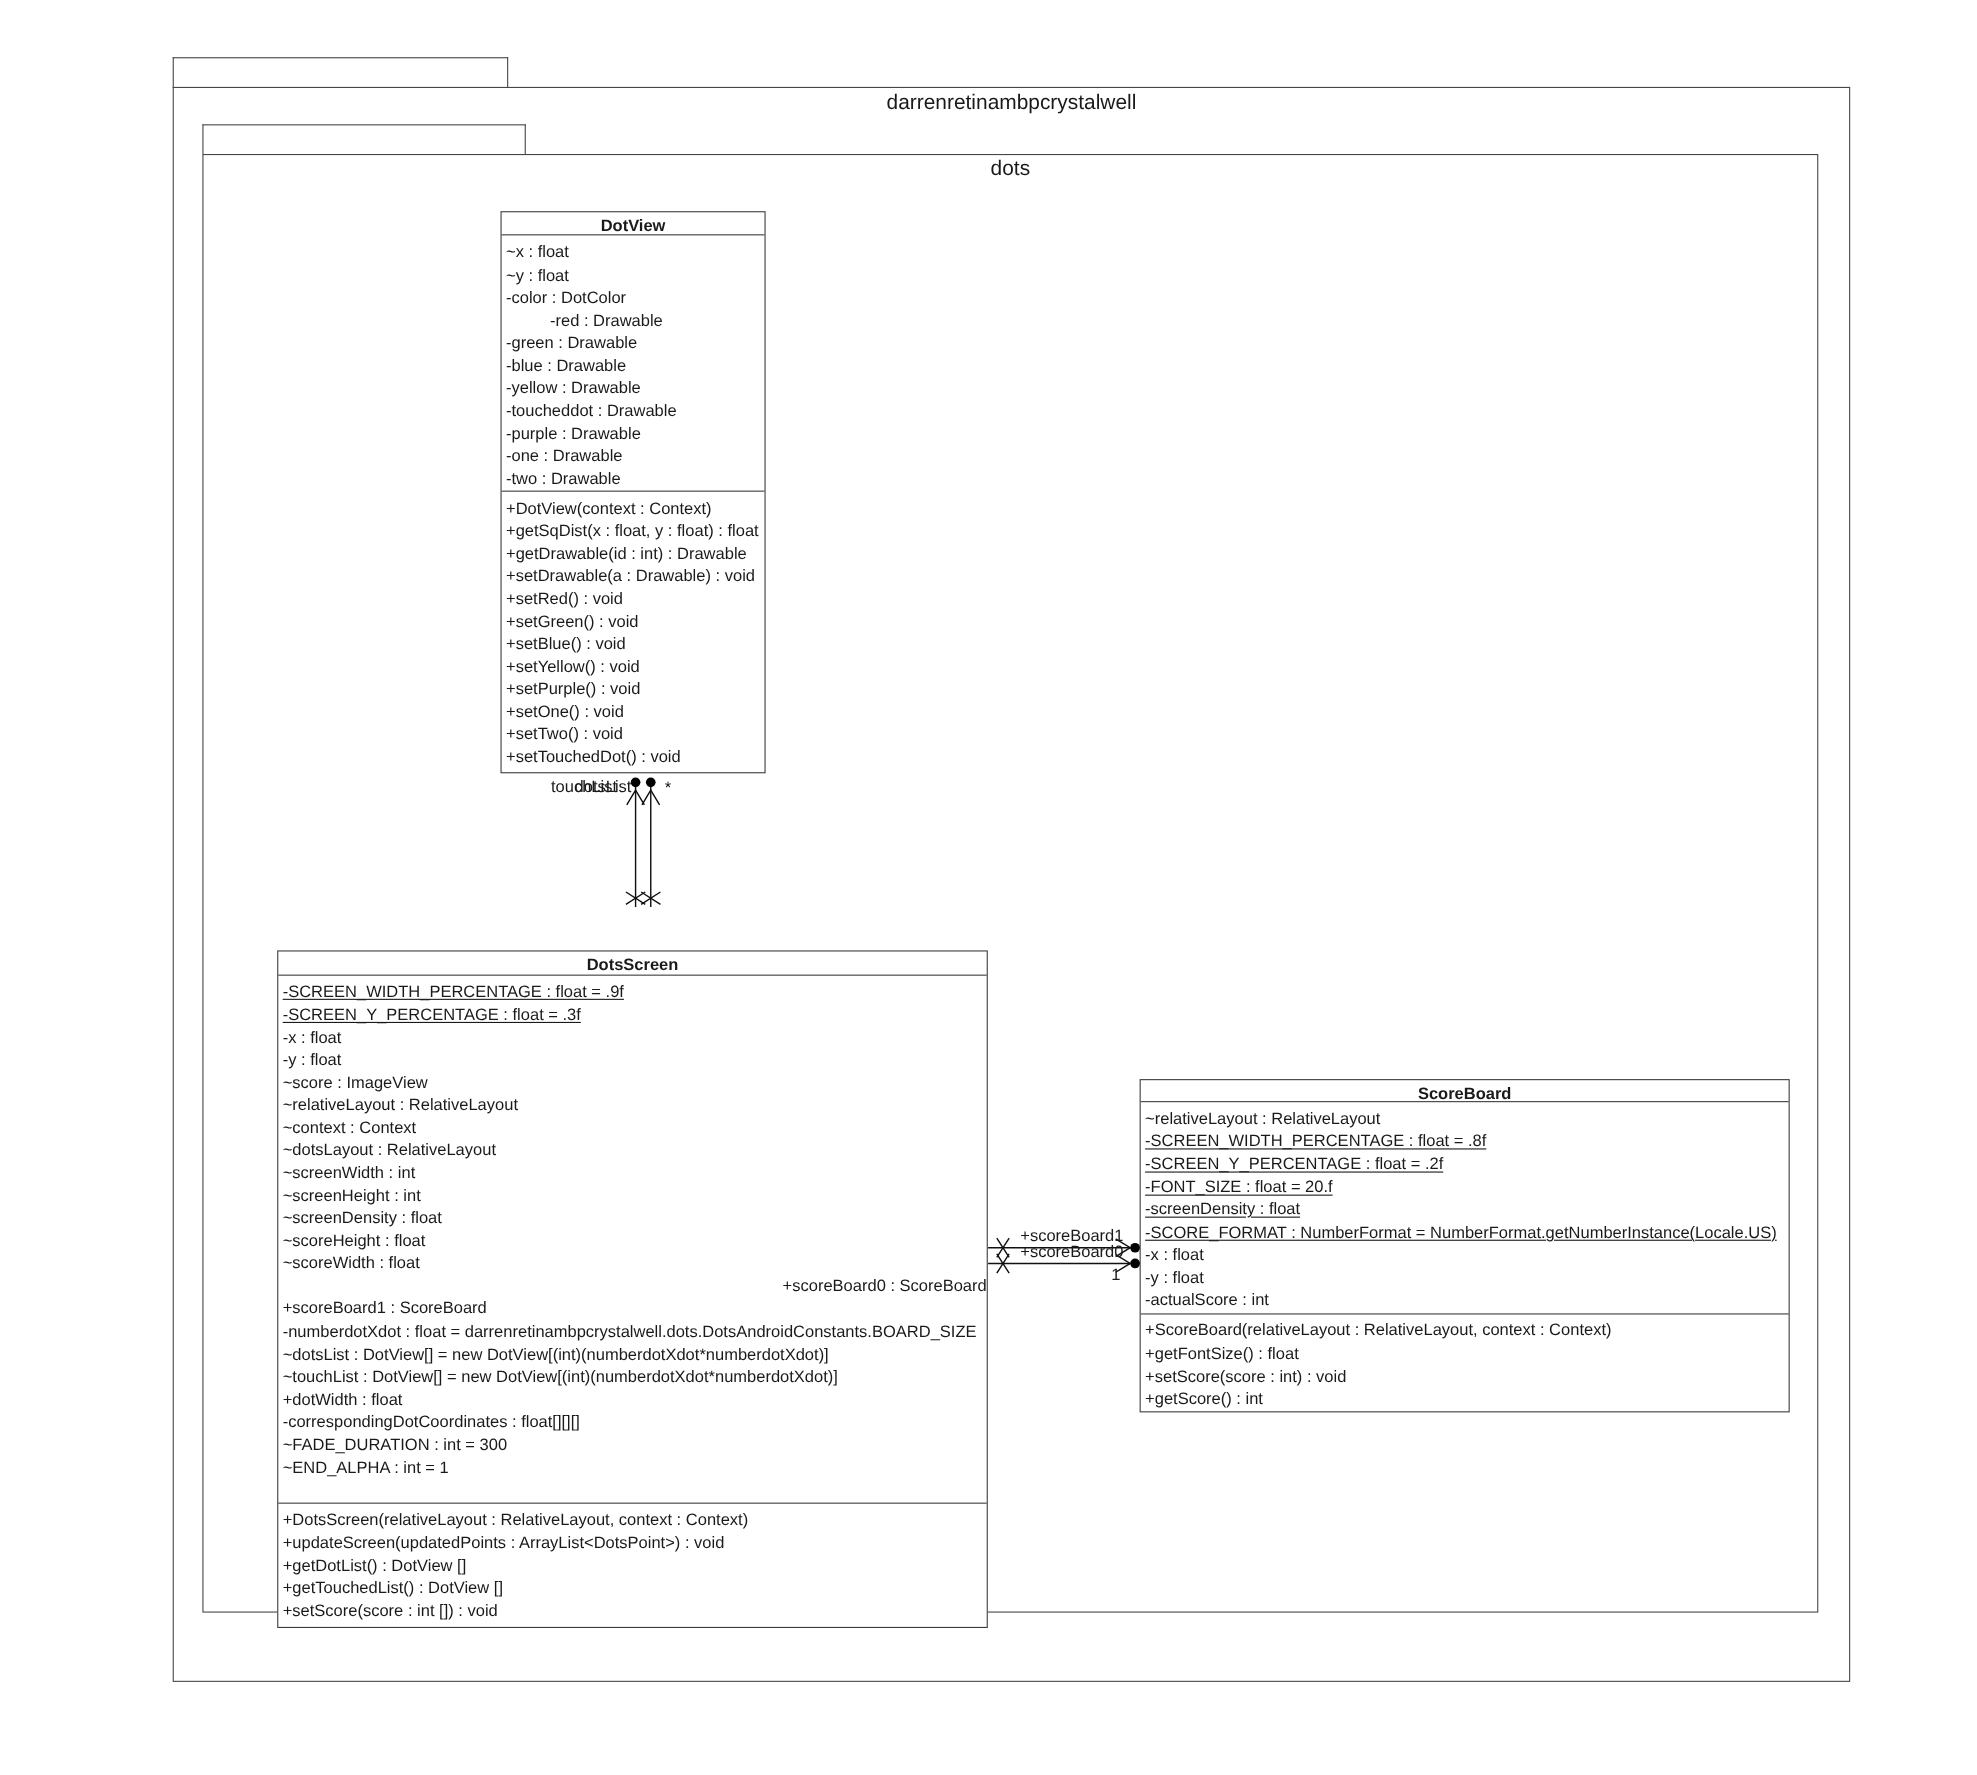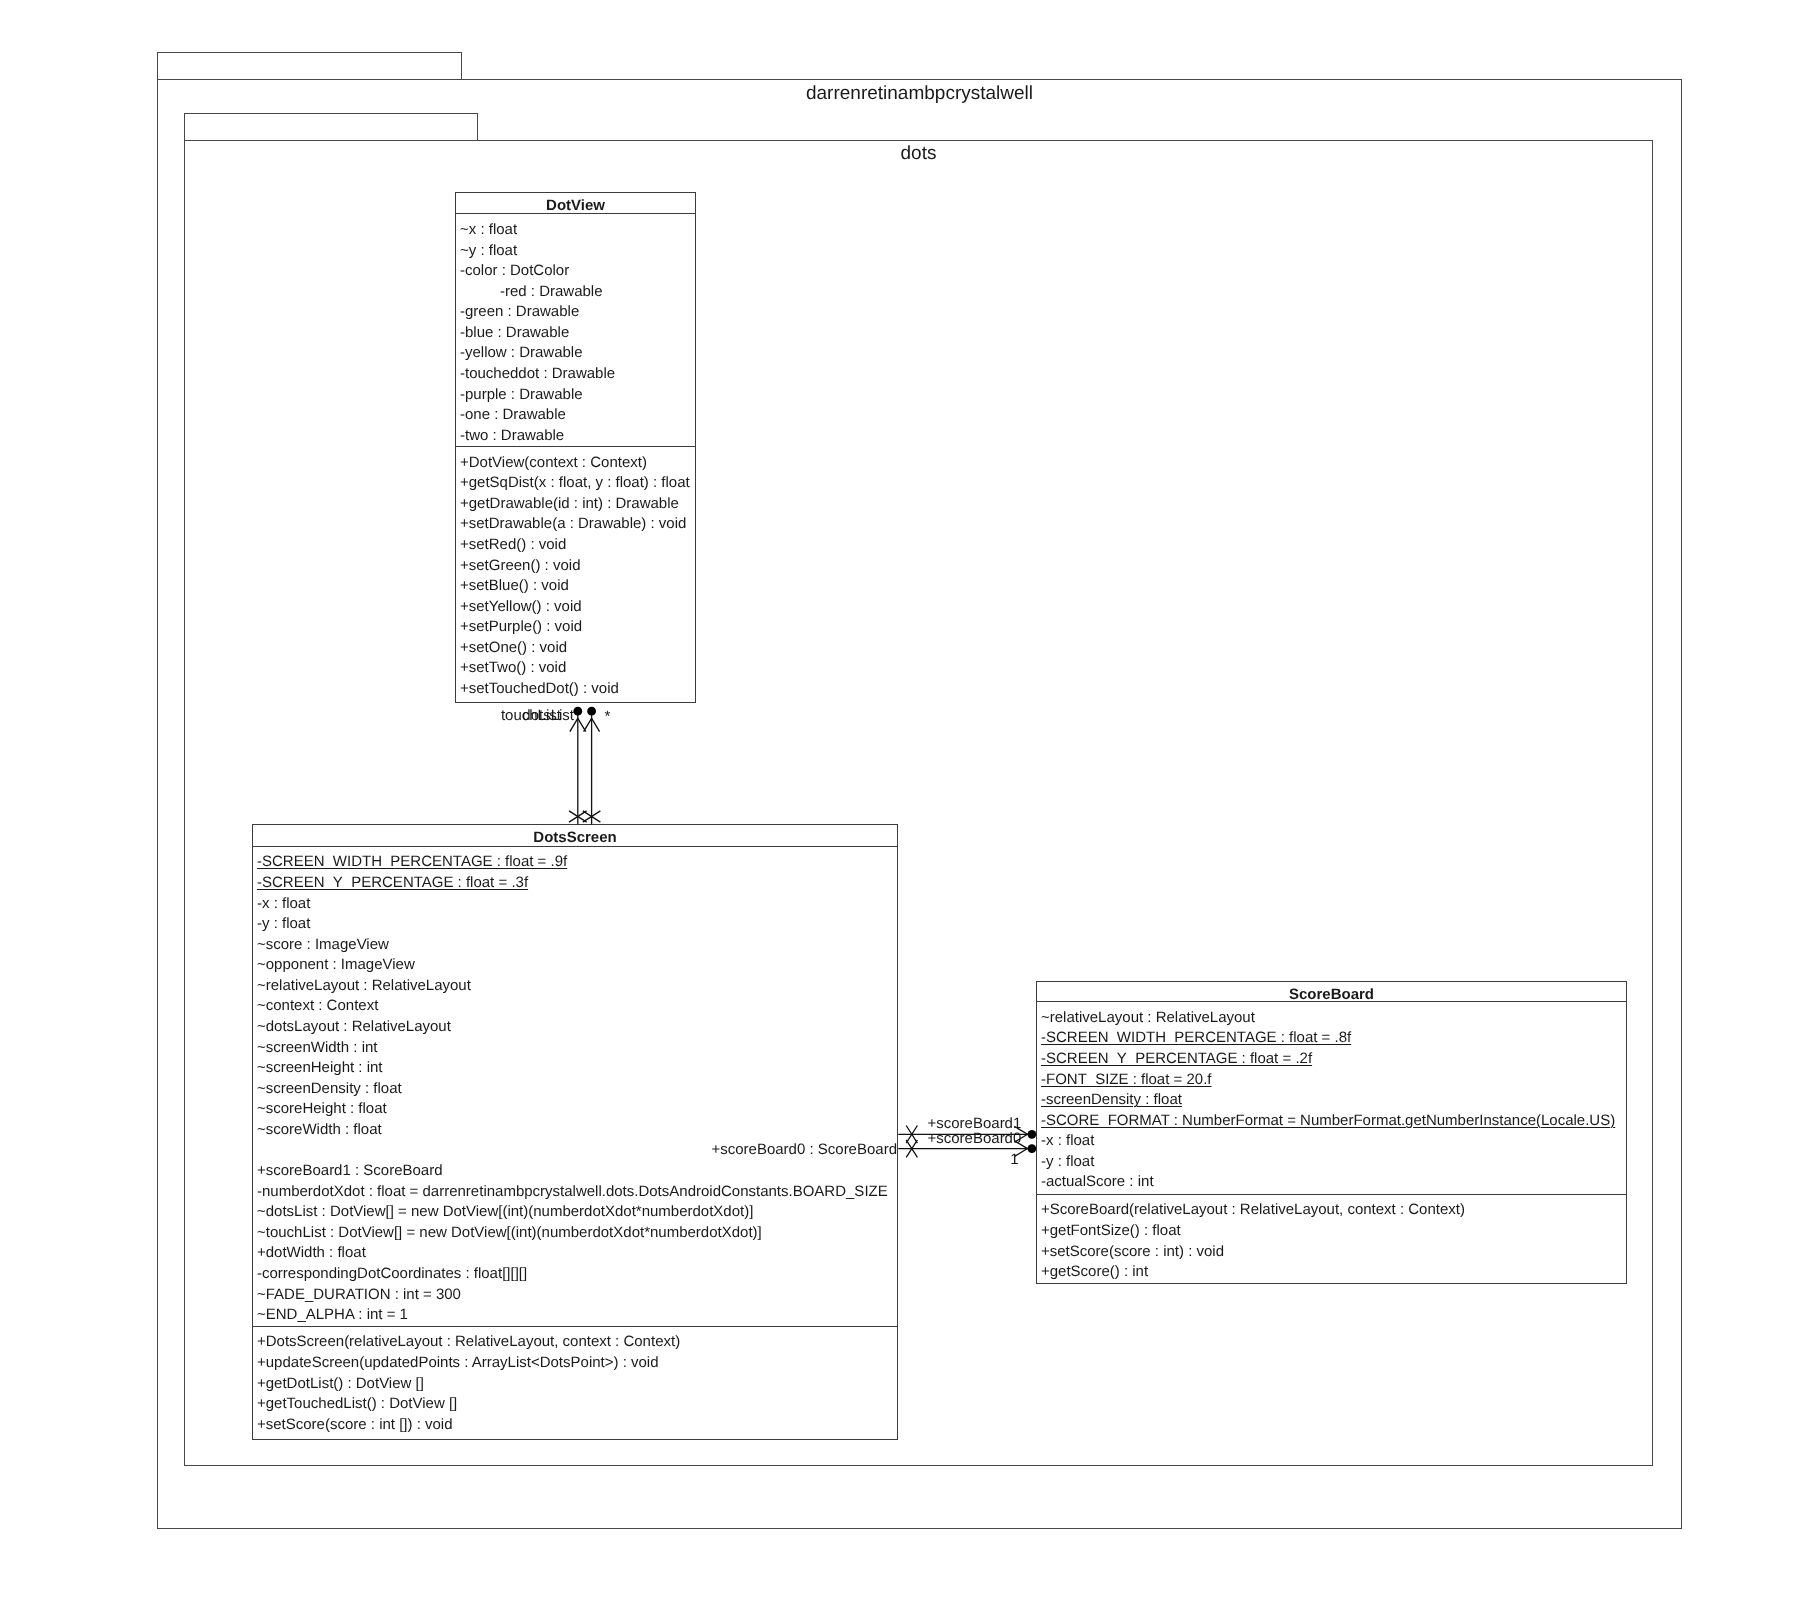--- a/index.html
+++ b/index.html
@@ -59,29 +59,28 @@
       <div class="row" style="line-height:20.58px;height:20.58px;"><span>+setRed() : void</span></div>
       <div class="row" style="line-height:20.58px;height:20.58px;"><span>+setGreen() : void</span></div>
       <div class="row" style="line-height:20.58px;height:20.58px;"><span>+setBlue() : void</span></div>
       <div class="row" style="line-height:20.58px;height:20.58px;"><span>+setYellow() : void</span></div>
       <div class="row" style="line-height:20.58px;height:20.58px;"><span>+setPurple() : void</span></div>
       <div class="row" style="line-height:20.58px;height:20.58px;"><span>+setOne() : void</span></div>
       <div class="row" style="line-height:20.58px;height:20.58px;"><span>+setTwo() : void</span></div>
       <div class="row" style="line-height:20.58px;height:20.58px;"><span>+setTouchedDot() : void</span></div>
     </div>
   </div>
-  <div class="cls" style="left:252.0px;top:824.0px;width:646.0px;height:616.0px;">
+  <div class="cls" style="left:252.0px;top:864px;width:646.0px;height:616.0px;">
     <div class="cls-name" style="height:21.6px;line-height:26.6px;">DotsScreen</div>
     <div class="cls-sec" style="height:480.0px;padding-top:5.8px;">
       <div class="row stat" style="line-height:20.58px;height:20.58px;"><span>-SCREEN_WIDTH_PERCENTAGE : float = .9f</span></div>
       <div class="row stat" style="line-height:20.58px;height:20.58px;"><span>-SCREEN_Y_PERCENTAGE : float = .3f</span></div>
       <div class="row" style="line-height:20.58px;height:20.58px;"><span>-x : float</span></div>
       <div class="row" style="line-height:20.58px;height:20.58px;"><span>-y : float</span></div>
       <div class="row" style="line-height:20.58px;height:20.58px;"><span>~score : ImageView</span></div>
-      <div class="row" style="line-height:20.58px;height:20.58px;"><span>~opponent : ImageView</span></div>
       <div class="row" style="line-height:20.58px;height:20.58px;"><span>~relativeLayout : RelativeLayout</span></div>
       <div class="row" style="line-height:20.58px;height:20.58px;"><span>~context : Context</span></div>
       <div class="row" style="line-height:20.58px;height:20.58px;"><span>~dotsLayout : RelativeLayout</span></div>
       <div class="row" style="line-height:20.58px;height:20.58px;"><span>~screenWidth : int</span></div>
       <div class="row" style="line-height:20.58px;height:20.58px;"><span>~screenHeight : int</span></div>
       <div class="row" style="line-height:20.58px;height:20.58px;"><span>~screenDensity : float</span></div>
       <div class="row" style="line-height:20.58px;height:20.58px;"><span>~scoreHeight : float</span></div>
       <div class="row" style="line-height:20.58px;height:20.58px;"><span>~scoreWidth : float</span></div>
       <div class="row" style="line-height:20.58px;height:20.58px;text-align:right;"><span>+scoreBoard0 : ScoreBoard</span></div>
       <div class="row" style="line-height:20.58px;height:20.58px;"><span>+scoreBoard1 : ScoreBoard</span></div>

